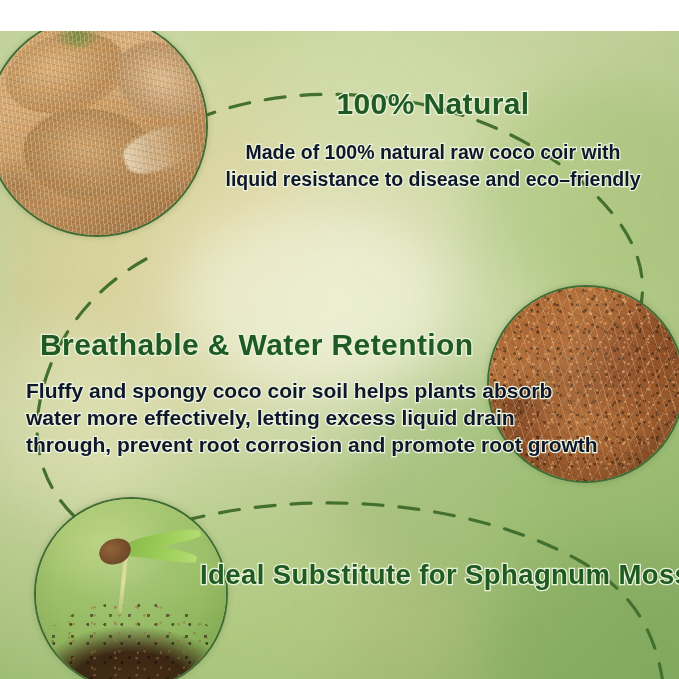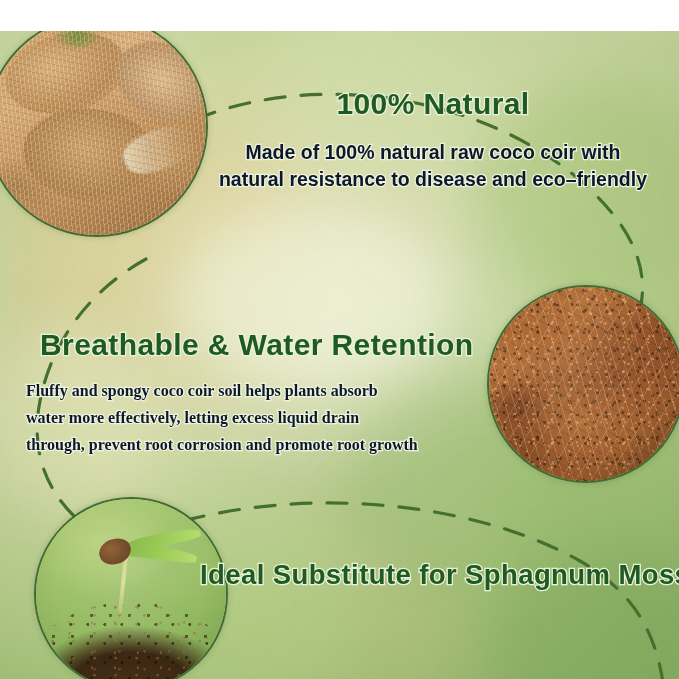--- a/index.html
+++ b/index.html
@@ -311,23 +311,22 @@
     width: 470px;
     text-align: left;
   }
   #section-breathable .heading {
     font-size: 30px;
     line-height: 36px;
     margin-left: 14px;
   }
   #section-breathable .body-text {
     margin-top: 14px;
-    font-size: 16px;
+    font-size: 21px;
     line-height: 27px;
-    font-family: Liberation Serif, serif;
   }
 
   
   #section-substitute {
     left: 200px;
     top: 527px;
     width: 472px;
     text-align: center;
   }
   #section-substitute .heading {
@@ -390,21 +389,21 @@
     <div class="seed-leaf seed-leaf-a"></div>
     <div class="seed-leaf seed-leaf-b"></div>
     <div class="seed-kernel"></div>
     <div class="photo-inner seed-blur"></div>
   </div>
 
   <div class="block" id="section-natural">
     <h2 class="heading">100% Natural</h2>
     <p class="body-text">
       <span class="line">Made of 100% natural raw coco coir with</span>
-      <span class="line">natural resistance to disease and eco–friendly</span>
+      <span class="line">liquid resistance to disease and eco–friendly</span>
     </p>
   </div>
 
   <div class="block" id="section-breathable">
     <h2 class="heading">Breathable &amp; Water Retention</h2>
     <p class="body-text">
       <span class="line">Fluffy and spongy coco coir soil helps plants absorb</span>
       <span class="line">water more effectively, letting excess liquid drain</span>
       <span class="line">through, prevent root corrosion and promote root growth</span>
     </p>

